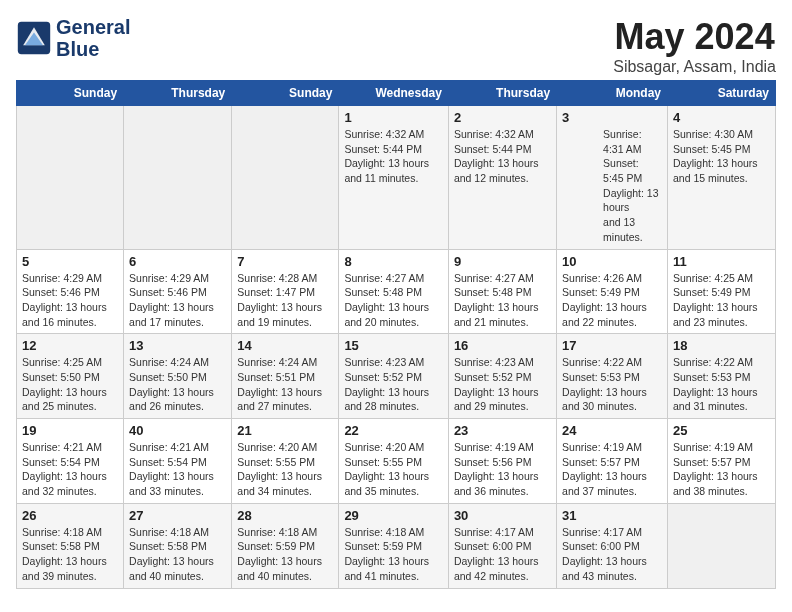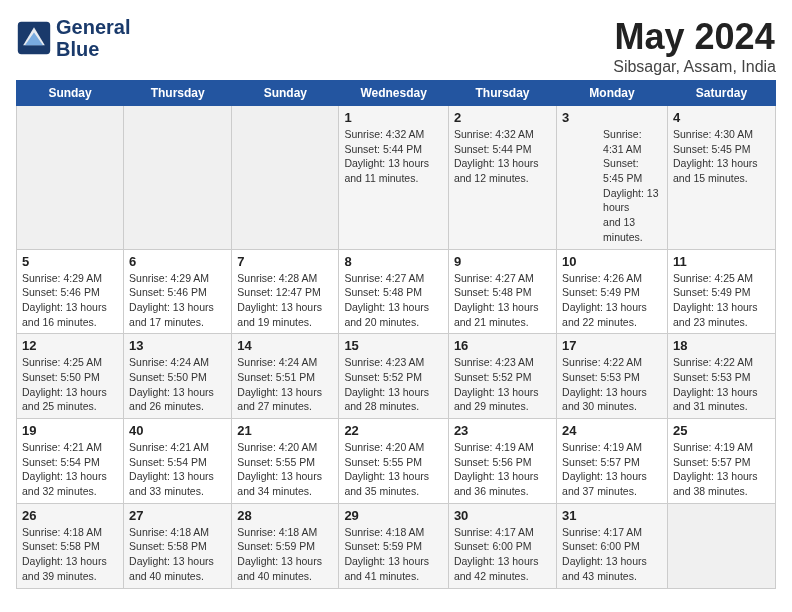--- a/index.html
+++ b/index.html
@@ -45,21 +45,21 @@
       color: #444;
     }
     table {
       width: 100%;
       border-collapse: collapse;
       font-size: 11px;
     }
     thead tr th {
       background-color: #2355a0;
       color: #fff;
-      text-align: center;
+      text-align: right;
       padding: 5px 6px;
       font-size: 12px;
       font-weight: bold;
       border: 1px solid #2355a0;
     }
     tbody tr td {
       border: 1px solid #ccc;
       vertical-align: top;
       padding: 4px 5px;
       width: 113px;
@@ -166,21 +166,21 @@
         <td>
           <span class="day-num">6</span>
           <div class="day-info" style="white-space: pre-line;">Sunrise: 4:29 AM
 Sunset: 5:46 PM
 Daylight: 13 hours
 and 17 minutes.</div>
         </td>
         <td>
           <span class="day-num">7</span>
           <div class="day-info" style="white-space: pre-line;">Sunrise: 4:28 AM
-Sunset: 12:47 PM
+Sunset: 1:47 PM
 Daylight: 13 hours
 and 19 minutes.</div>
         </td>
         <td>
           <span class="day-num">8</span>
           <div class="day-info" style="white-space: pre-line;">Sunrise: 4:27 AM
 Sunset: 5:48 PM
 Daylight: 13 hours
 and 20 minutes.</div>
         </td>

